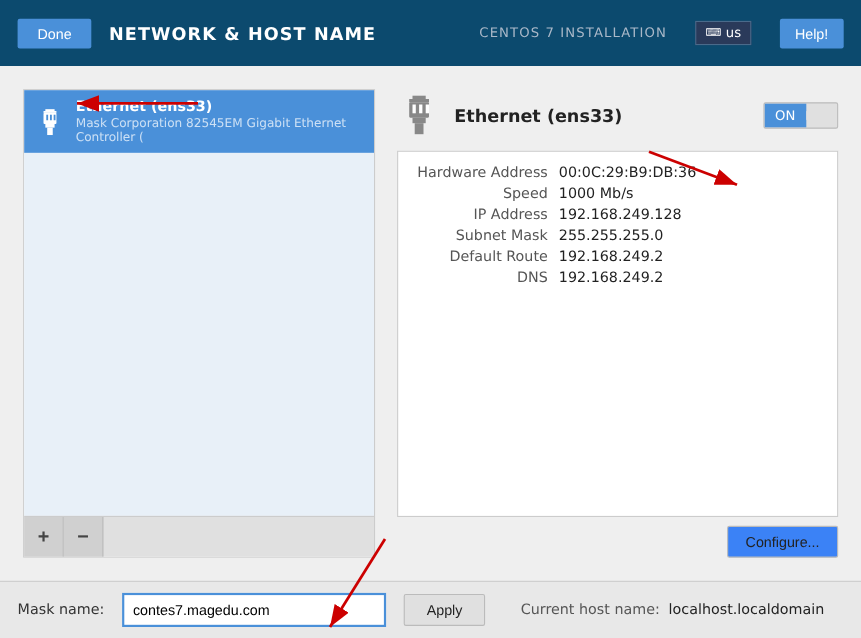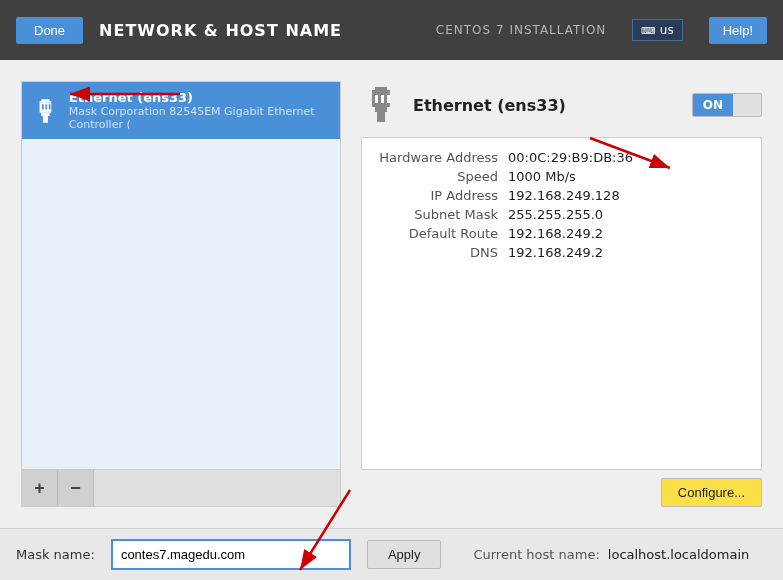--- a/index.html
+++ b/index.html
@@ -7,21 +7,21 @@
       font-family: 'DejaVu Sans', Arial, sans-serif;
       background: #f0f0f0;
       width: 783px;
       height: 580px;
       overflow: hidden;
       font-size: 13px;
     }
 
     
     .header {
-      background: #404040;
+      background: #0c4a6e;
       color: white;
       display: flex;
       align-items: center;
       justify-content: space-between;
       padding: 0 16px;
       height: 60px;
     }
     .header-left {
       display: flex;
       align-items: center;
@@ -183,21 +183,21 @@
       border: 1px solid #bbb;
       border-radius: 2px;
       overflow: hidden;
       cursor: pointer;
     }
     .toggle-on {
       background: #4a90d9;
       color: white;
       padding: 4px 10px;
       font-size: 12px;
-      font-weight: bold;
+      font-weight: normal;
     }
     .toggle-off {
       background: #e0e0e0;
       color: #888;
       padding: 4px 14px;
       font-size: 12px;
     }
 
     
     .info-table {
@@ -222,21 +222,21 @@
       flex-shrink: 0;
     }
     .info-value {
       color: #222;
       font-size: 13px;
     }
 
     .configure-btn {
       align-self: flex-end;
       padding: 6px 16px;
-      background: #fde047;
+      background: #3b82f6;
       border: 1px solid #bbb;
       cursor: pointer;
       font-size: 13px;
       color: #222;
       border-radius: 2px;
     }
 
     
     .bottom-bar {
       display: flex;

